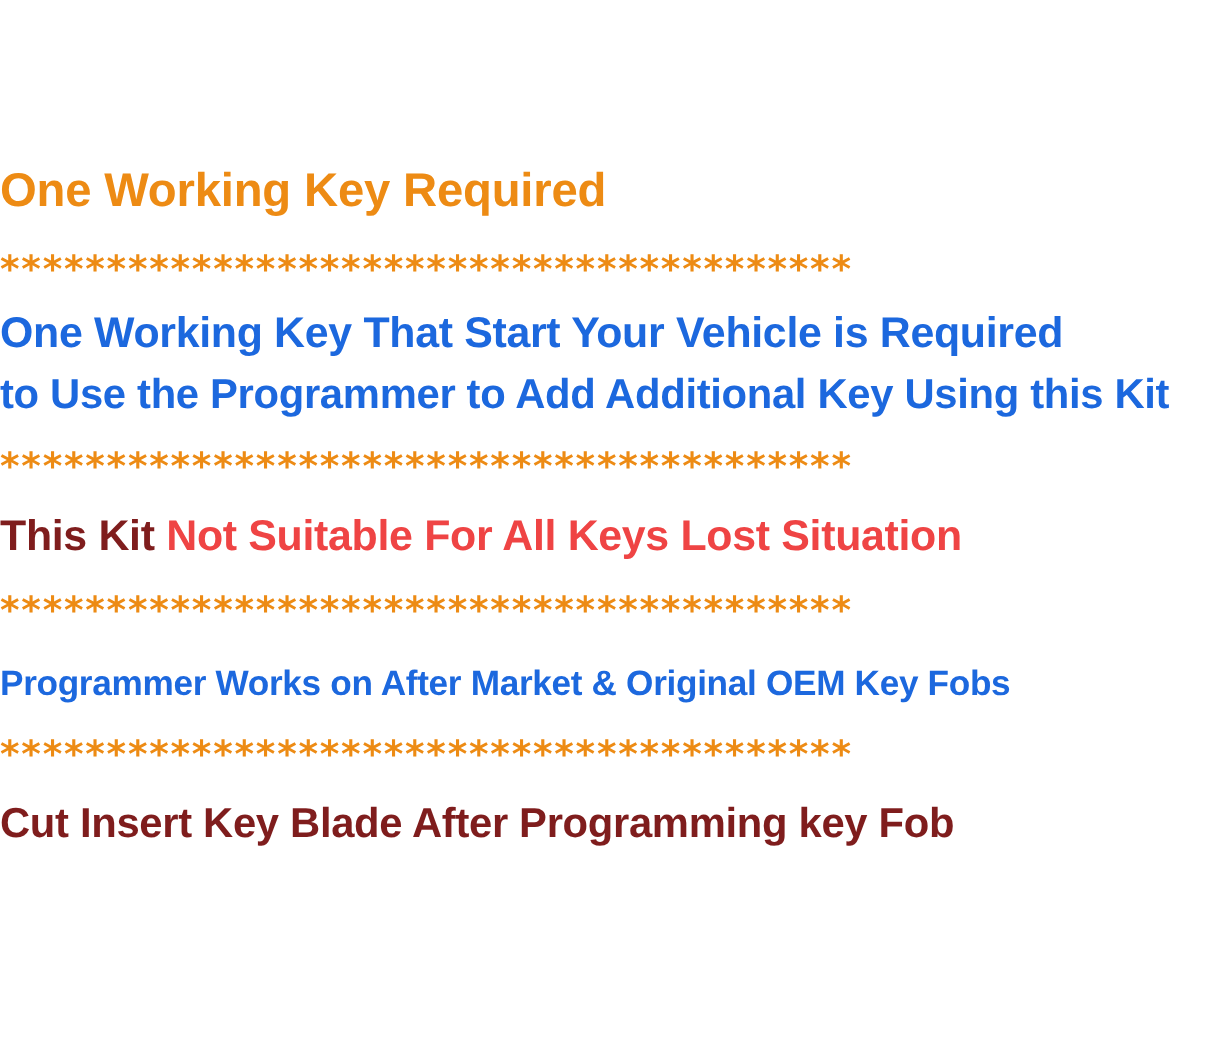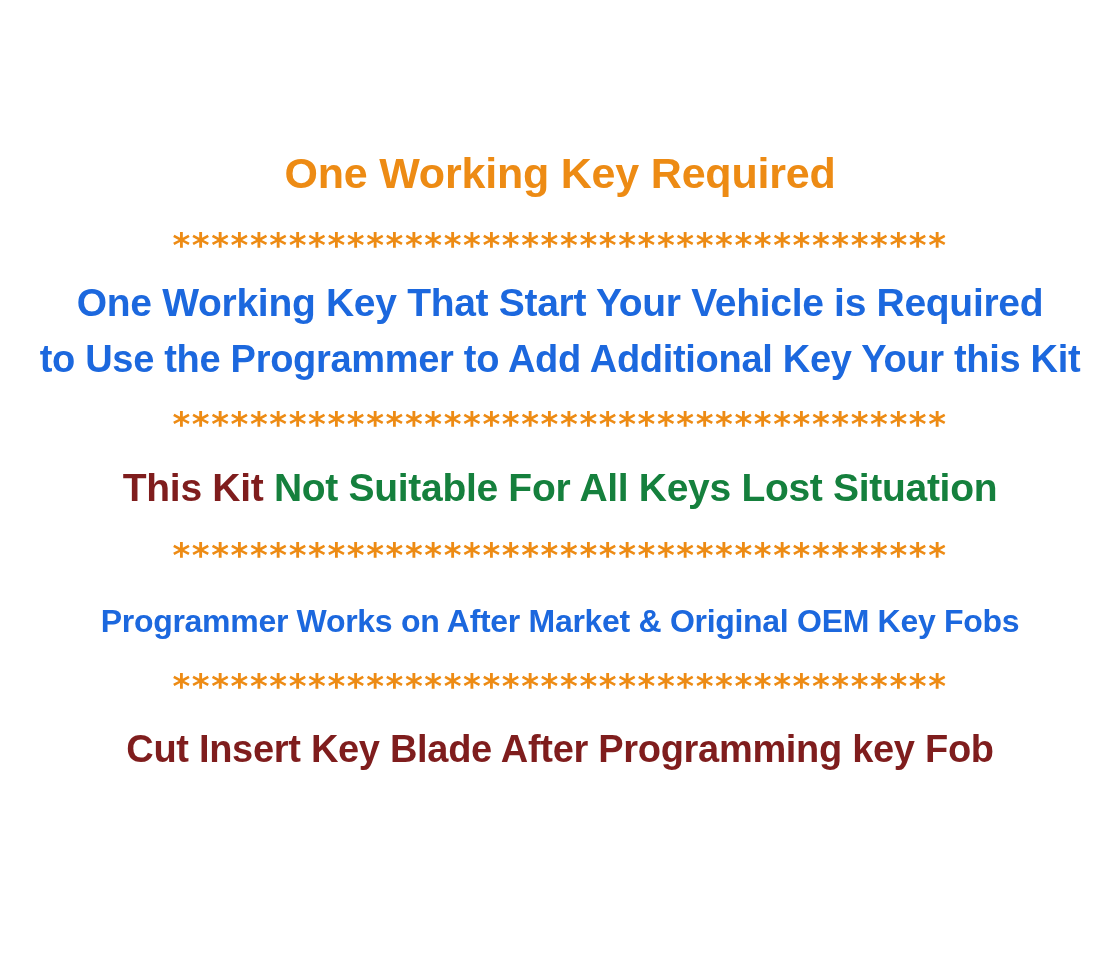--- a/index.html
+++ b/index.html
@@ -17,21 +17,20 @@
   .page {
     position: relative;
     width: 1120px;
     height: 956px;
     background: #ffffff;
   }
   .block {
     position: absolute;
     left: 0;
     width: 1120px;
-    text-align: center;
     white-space: nowrap;
     font-weight: bold;
     line-height: 1;
   }
   .title {
     top: 152px;
     font-size: 43px;
     letter-spacing: -0.2px;
     color: #ED8B14;
   }
@@ -55,34 +54,34 @@
   .line-1 { top: 283px; }
   .line-2 { top: 340px; font-size: 38px; }
   .line-3 { top: 468px; }
   .line-4 { top: 605px; font-size: 32px; }
   .line-5 {
     top: 730px;
     font-size: 38px;
     color: #7f1d1d;
   }
   .seg-orange { color: #7f1d1d; }
-  .seg-blue   { color: #15803d; }
+  .seg-blue   { color: #ef4444; }
 </style>
 </head>
 <body>
 
 <div class="page">
 
   <div class="block title">One Working Key Required</div>
 
   <div class="block stars stars-1">****************************************</div>
 
   <div class="block line line-1">One Working Key That Start Your Vehicle is Required</div>
 
-  <div class="block line line-2">to Use the Programmer to Add Additional Key Your this Kit</div>
+  <div class="block line line-2">to Use the Programmer to Add Additional Key Using this Kit</div>
 
   <div class="block stars stars-2">****************************************</div>
 
   <div class="block line line-3"><span class="seg-orange">This Kit</span><span class="seg-blue"> Not Suitable For All Keys Lost Situation</span></div>
 
   <div class="block stars stars-3">****************************************</div>
 
   <div class="block line line-4">Programmer Works on After Market &amp; Original OEM Key Fobs</div>
 
   <div class="block stars stars-4">****************************************</div>

